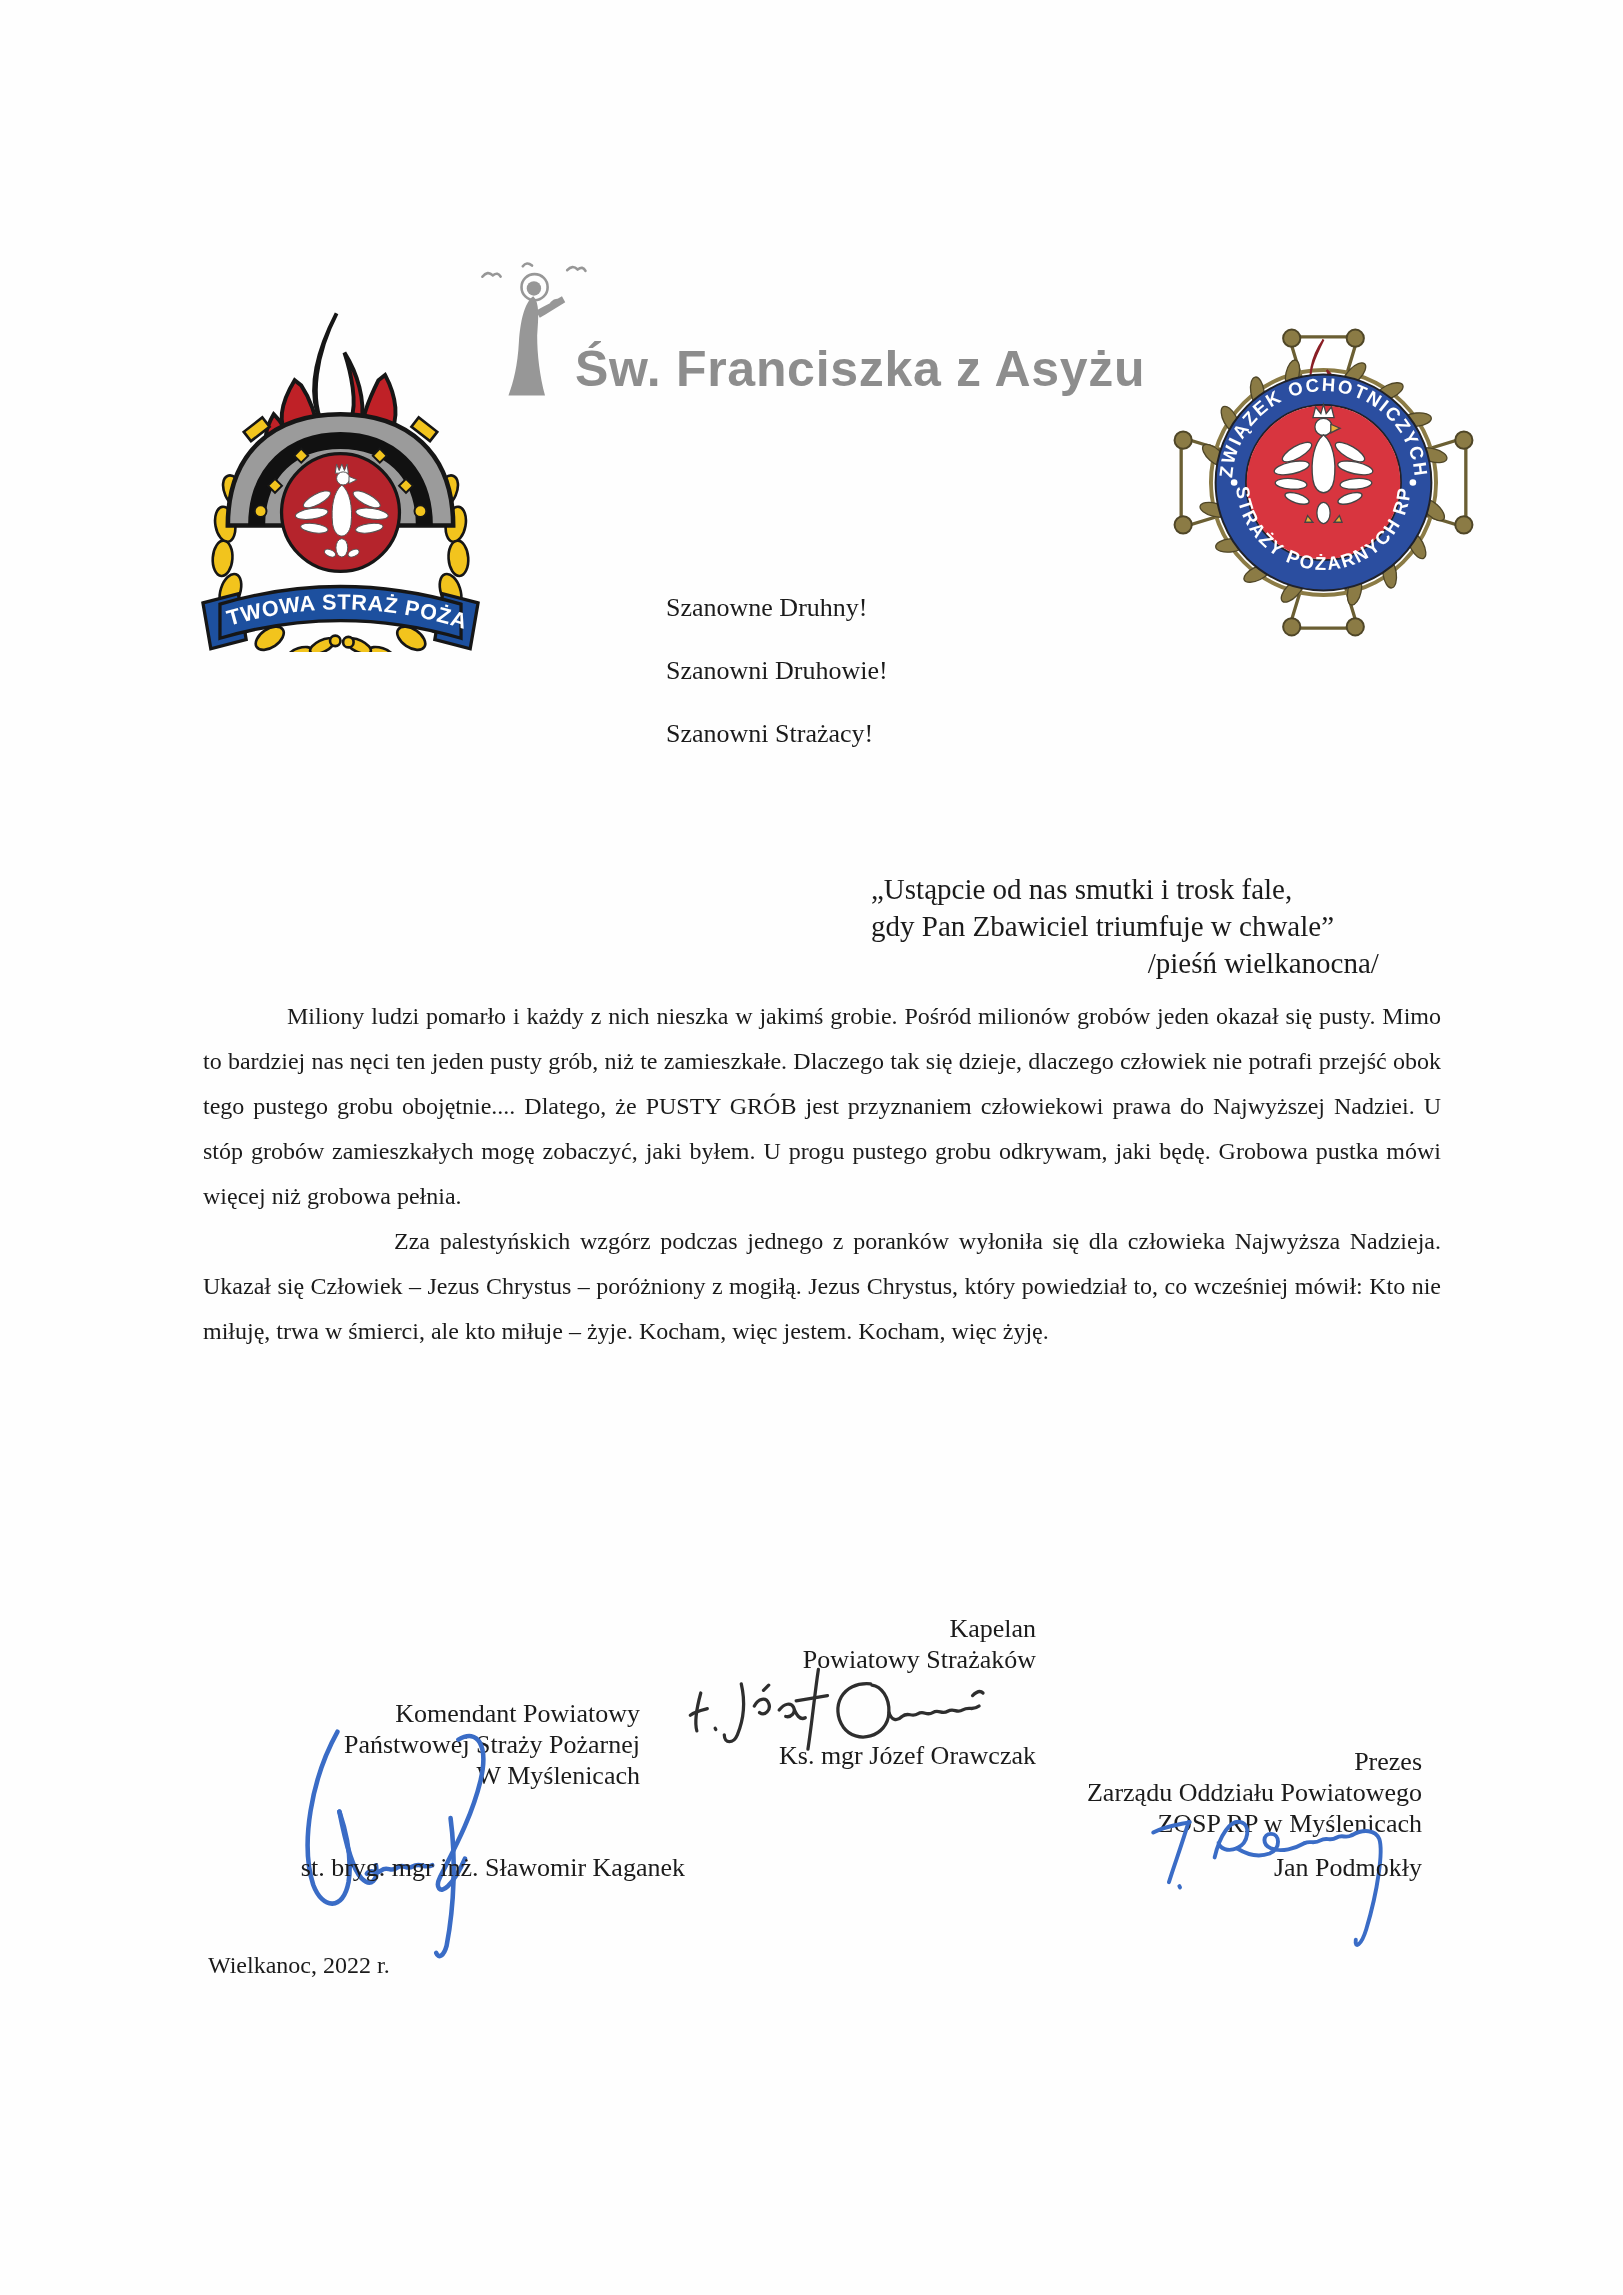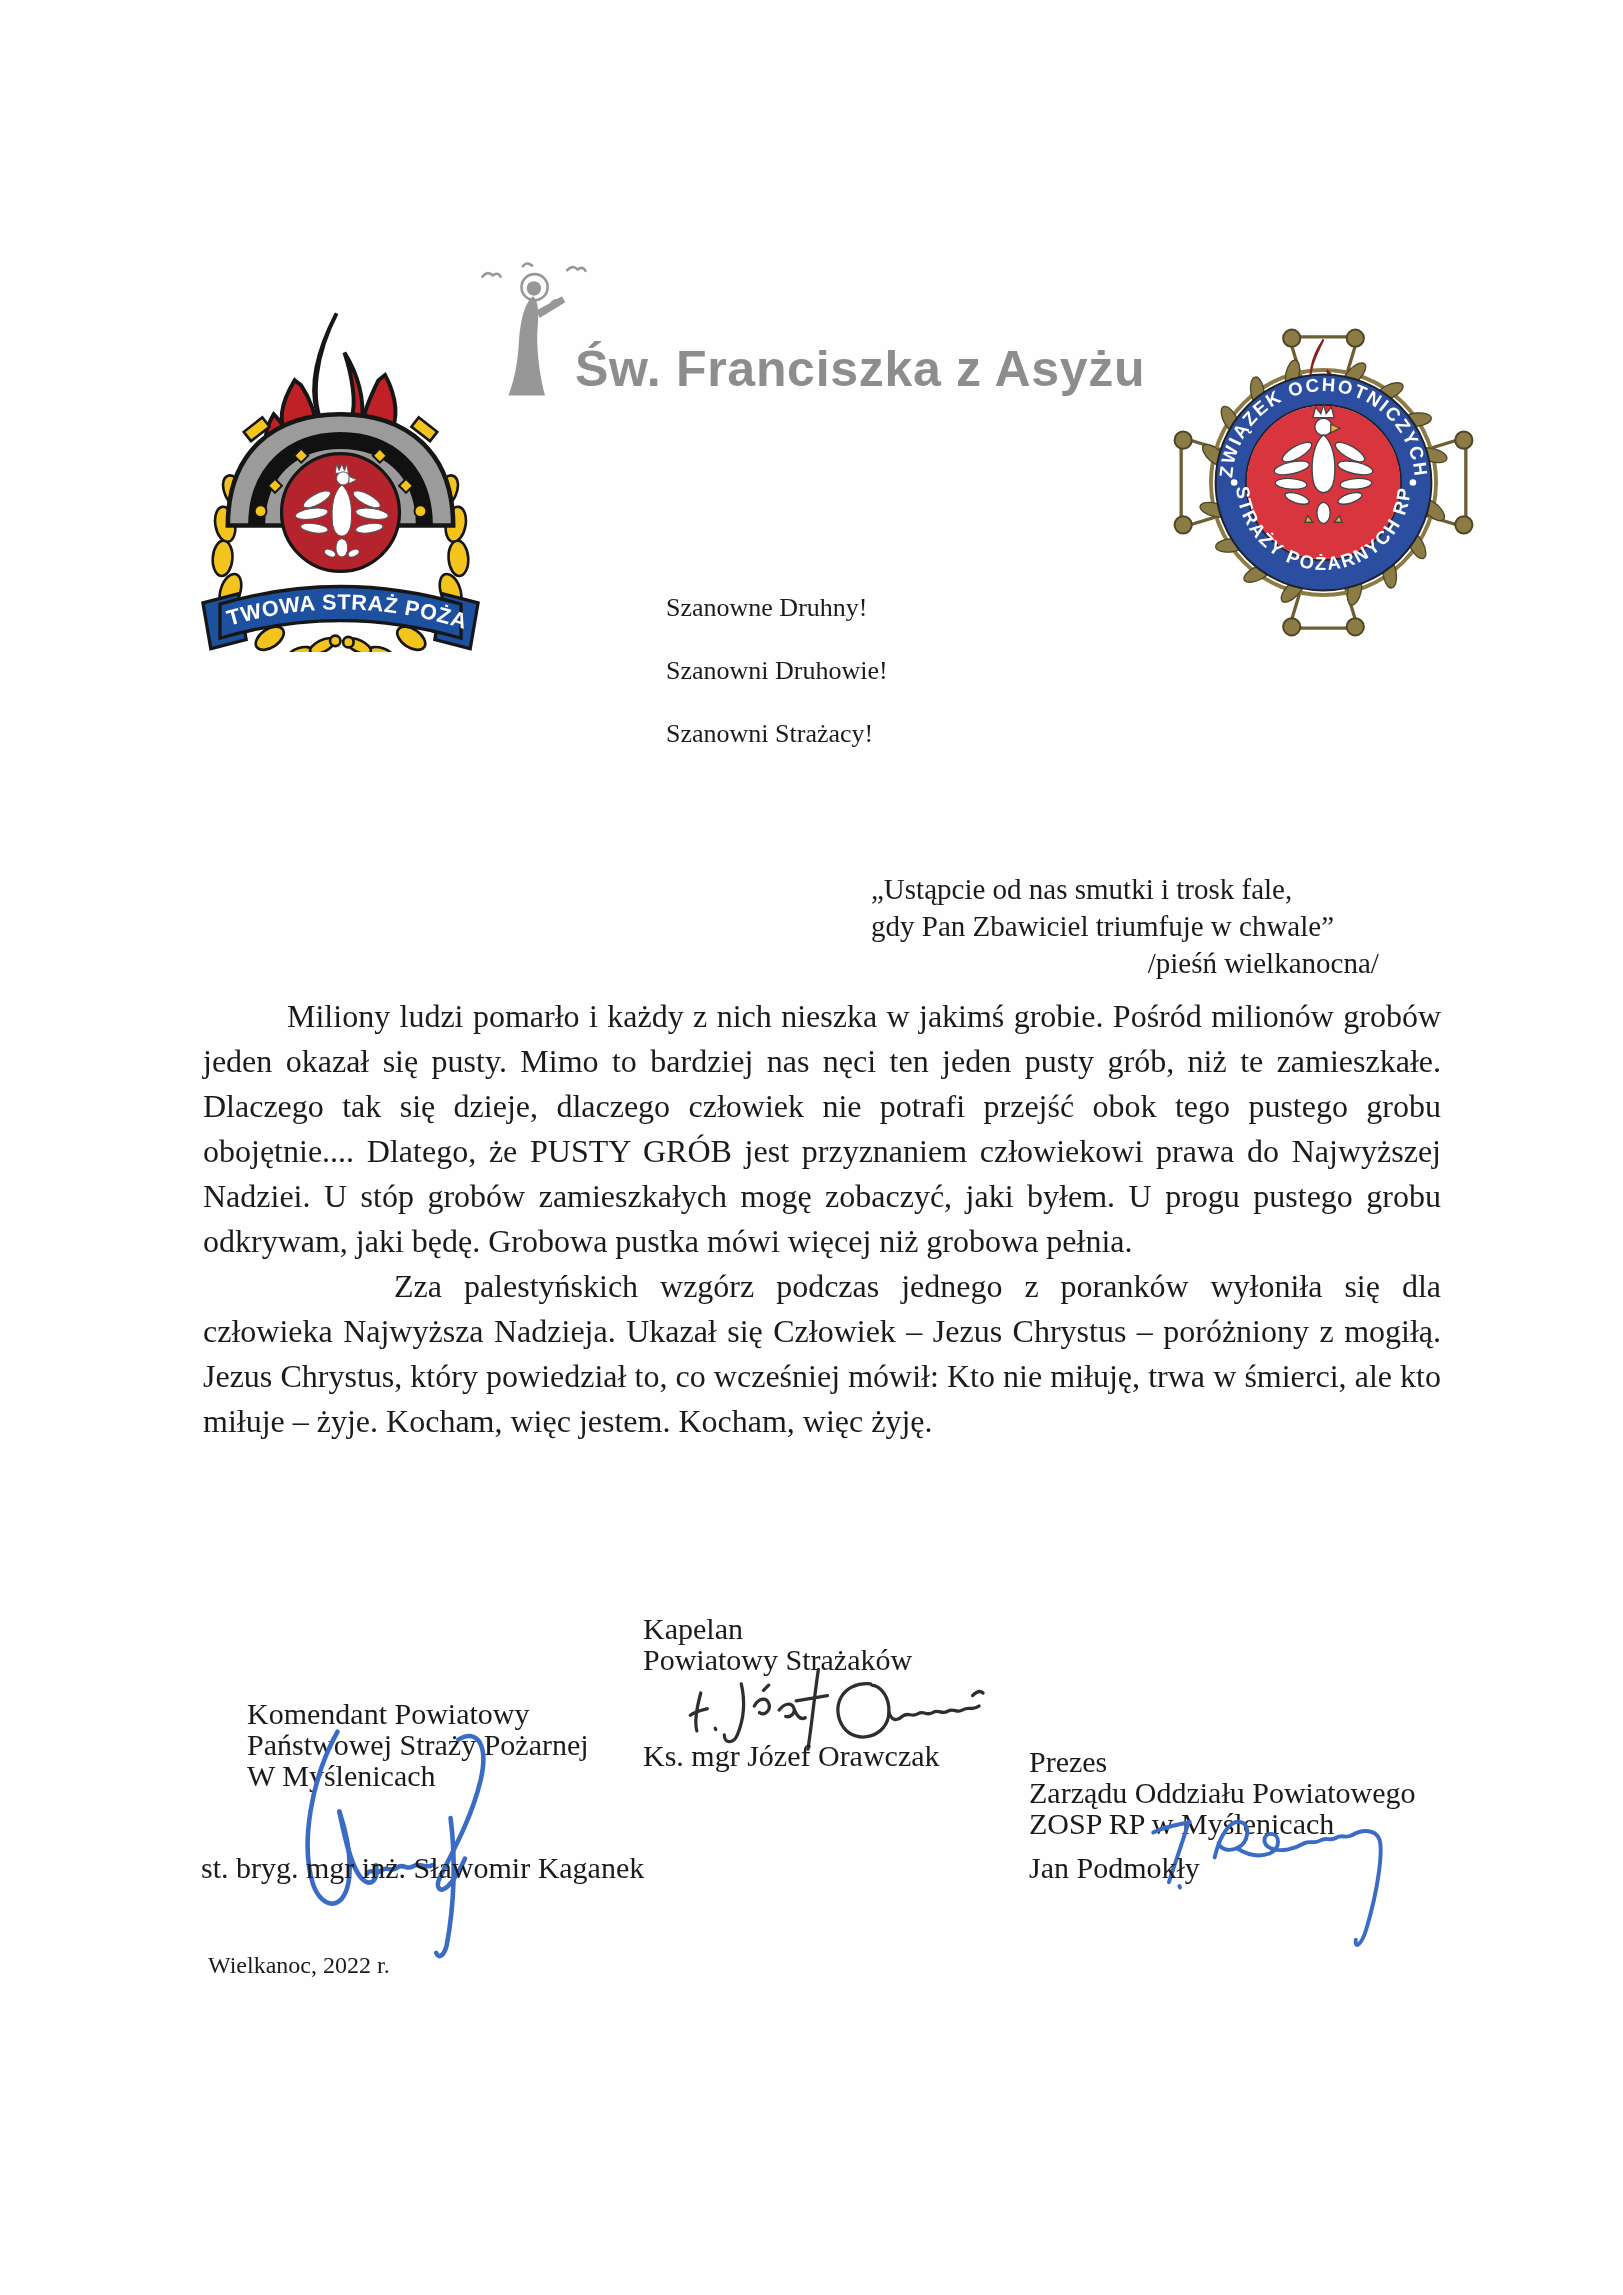--- a/index.html
+++ b/index.html
@@ -39,29 +39,29 @@
   
   .quote{
     left:871px; top:871px; width:513px;
     font-size:29px; line-height:37px;font-family:Liberation Serif, serif;
   }
   .quote .attr{text-align:right; padding-right:5.2px;}
 
   
   .body-text{
     left:203px; top:994px; width:1238px;
-    font-size:32px; line-height:45px;
+    font-size:24px; line-height:45px;
     text-align:justify;
   }
   .body-text p{margin:0; padding:0;}
   .body-text p.ind-s{text-indent:84px;}
   .body-text p.ind-l{text-indent:191px;}
 
   
-  .sig{ text-align:left; font-size:30px; line-height:31px; }
+  .sig{ text-align:right; font-size:26px; line-height:31px; }
   .sig-left-title  { left:247px;  top:1698px; width:393px; }
   .sig-left-name   { left:201px;  top:1852px; width:484px; }
   .sig-center-title{ left:643px;  top:1613px; width:393px; }
   .sig-center-name { left:643px;  top:1740px; width:393px; }
   .sig-right-title { left:1029px; top:1746px; width:393px; }
   .sig-right-name  { left:1029px; top:1852px; width:393px; }
 
   .date-line{ left:208px; top:1952px; font-size:24px;font-family:Liberation Serif, serif; }
 
   svg text{font-family:"Liberation Sans", sans-serif;}

